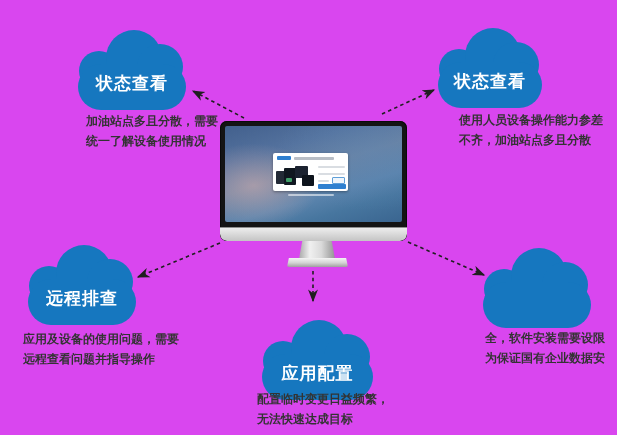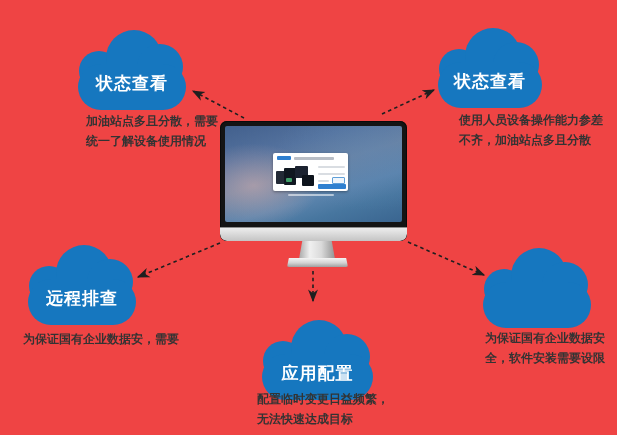--- a/index.html
+++ b/index.html
@@ -1,17 +1,17 @@
 <!DOCTYPE html>
 <html><head>
 <meta charset="utf-8">
 <style>
   html,body{margin:0;padding:0;background:#ffffff;}
   .stage{
-    position:relative;width:617px;height:435px;background:#ef4444;overflow:hidden;
+    position:relative;width:617px;height:435px;background:#d946ef;overflow:hidden;
     font-family:"Liberation Sans","DejaVu Sans",sans-serif;
   }
   
   .arrows{position:absolute;left:0;top:0;z-index:1;}
   
   .cloud{position:absolute;width:108px;height:80px;z-index:2;}
   .cloud .lobe,.cloud .body{position:absolute;background:#1677bf;}
   .cloud .lobe{border-radius:50%;}
   .cloud .lobe-main{width:56px;height:56px;left:26%;top:0;}
   .cloud .lobe-left{width:40px;height:40px;left:1%;top:26%;}
@@ -129,21 +129,22 @@
   </div>
 
   <div class="cloud cloud-3">
     <span class="lobe lobe-left"></span>
     <span class="lobe lobe-main"></span>
     <span class="lobe lobe-right"></span>
     <span class="body"></span>
     <span class="cloud-label">远程排查</span>
   </div>
   <div class="desc desc-3">
-    <div>为保证国有企业数据安，需要</div>
+    <div>应用及设备的使用问题，需要</div>
+    <div>远程查看问题并指导操作</div>
   </div>
 
   <div class="cloud cloud-4">
     <span class="lobe lobe-left"></span>
     <span class="lobe lobe-main"></span>
     <span class="lobe lobe-right"></span>
     <span class="body"></span>
     <span class="cloud-label">应用配置</span>
   </div>
   <div class="desc desc-4">
@@ -151,22 +152,22 @@
     <div>无法快速达成目标</div>
   </div>
 
   <div class="cloud cloud-5">
     <span class="lobe lobe-left"></span>
     <span class="lobe lobe-main"></span>
     <span class="lobe lobe-right"></span>
     <span class="body"></span>
   </div>
   <div class="desc desc-5">
+    <div>全，软件安装需要设限</div>
     <div>为保证国有企业数据安</div>
-    <div>全，软件安装需要设限</div>
   </div>
 
   <div class="monitor">
     <div class="monitor-body">
       <div class="screen">
         <div class="login-card">
           <span class="sk logo-bar"></span>
           <span class="sk title-bar"></span>
           <span class="sk collage">
             <span class="dev dev-a"></span>

